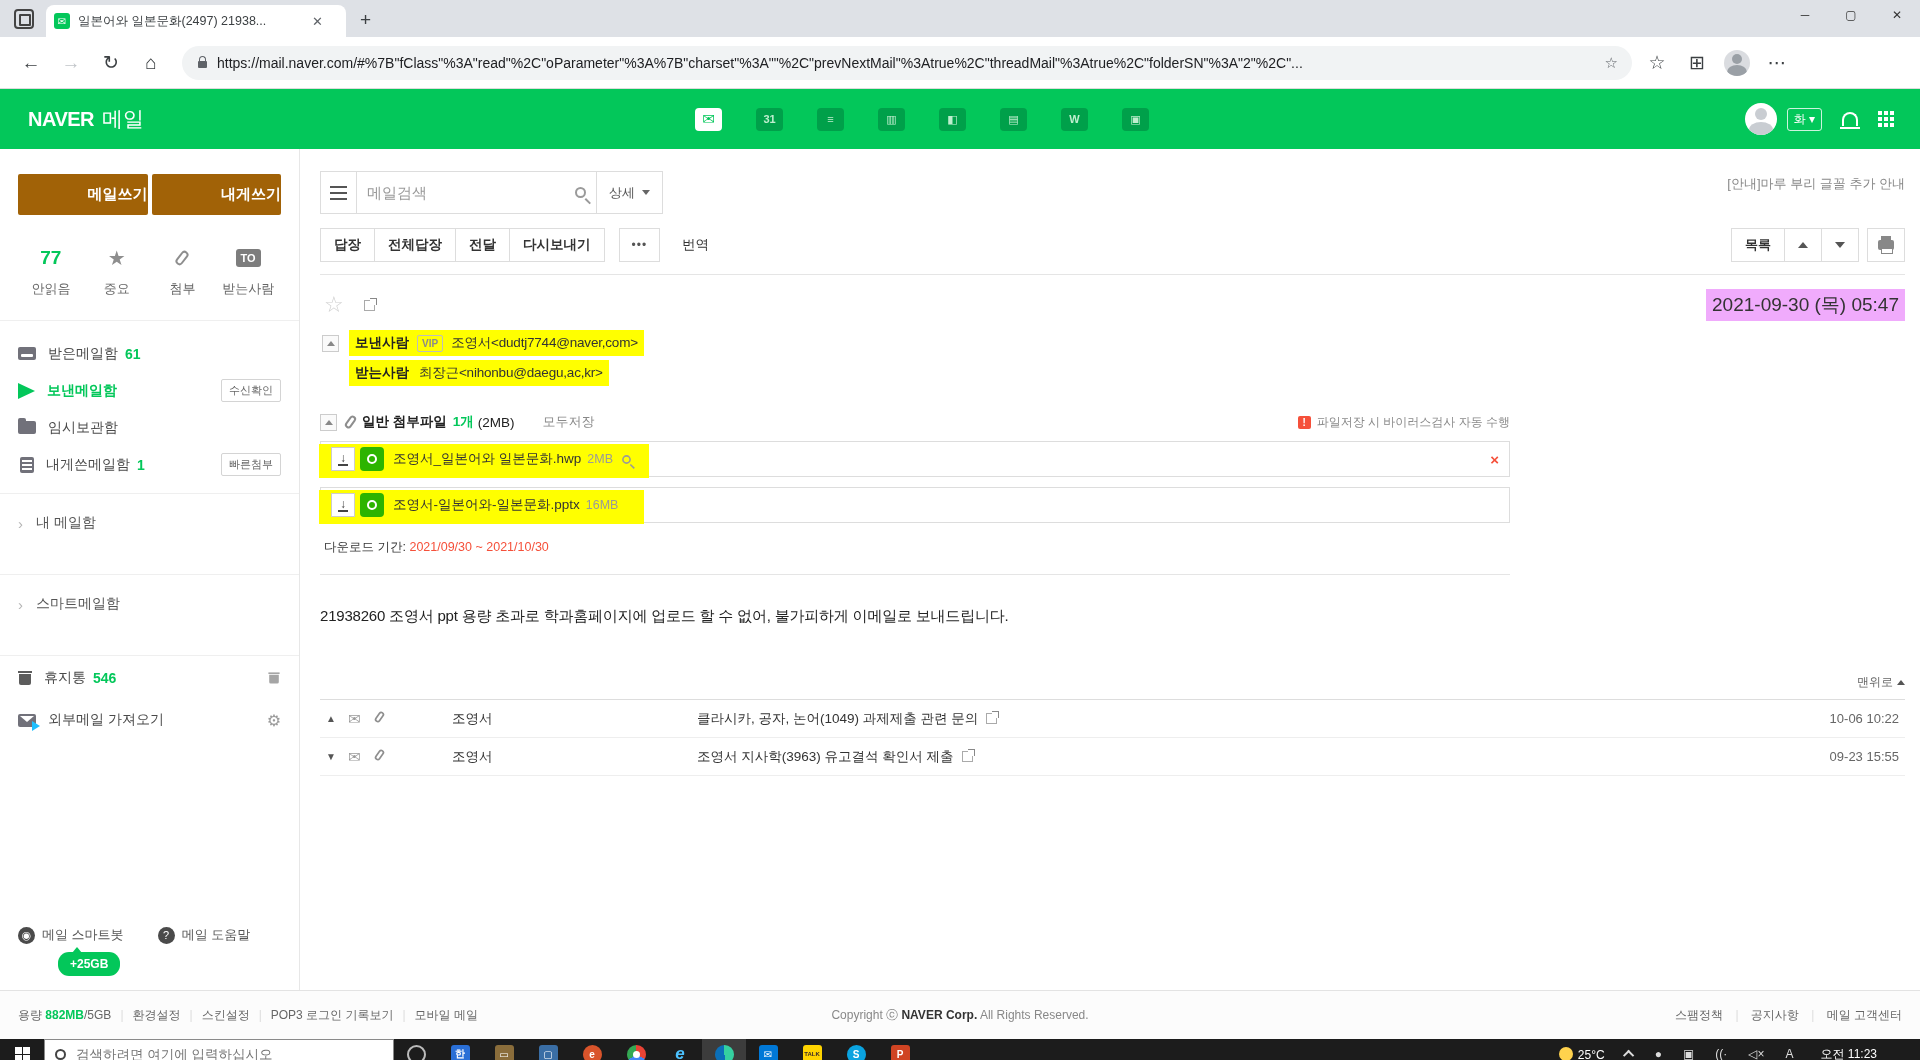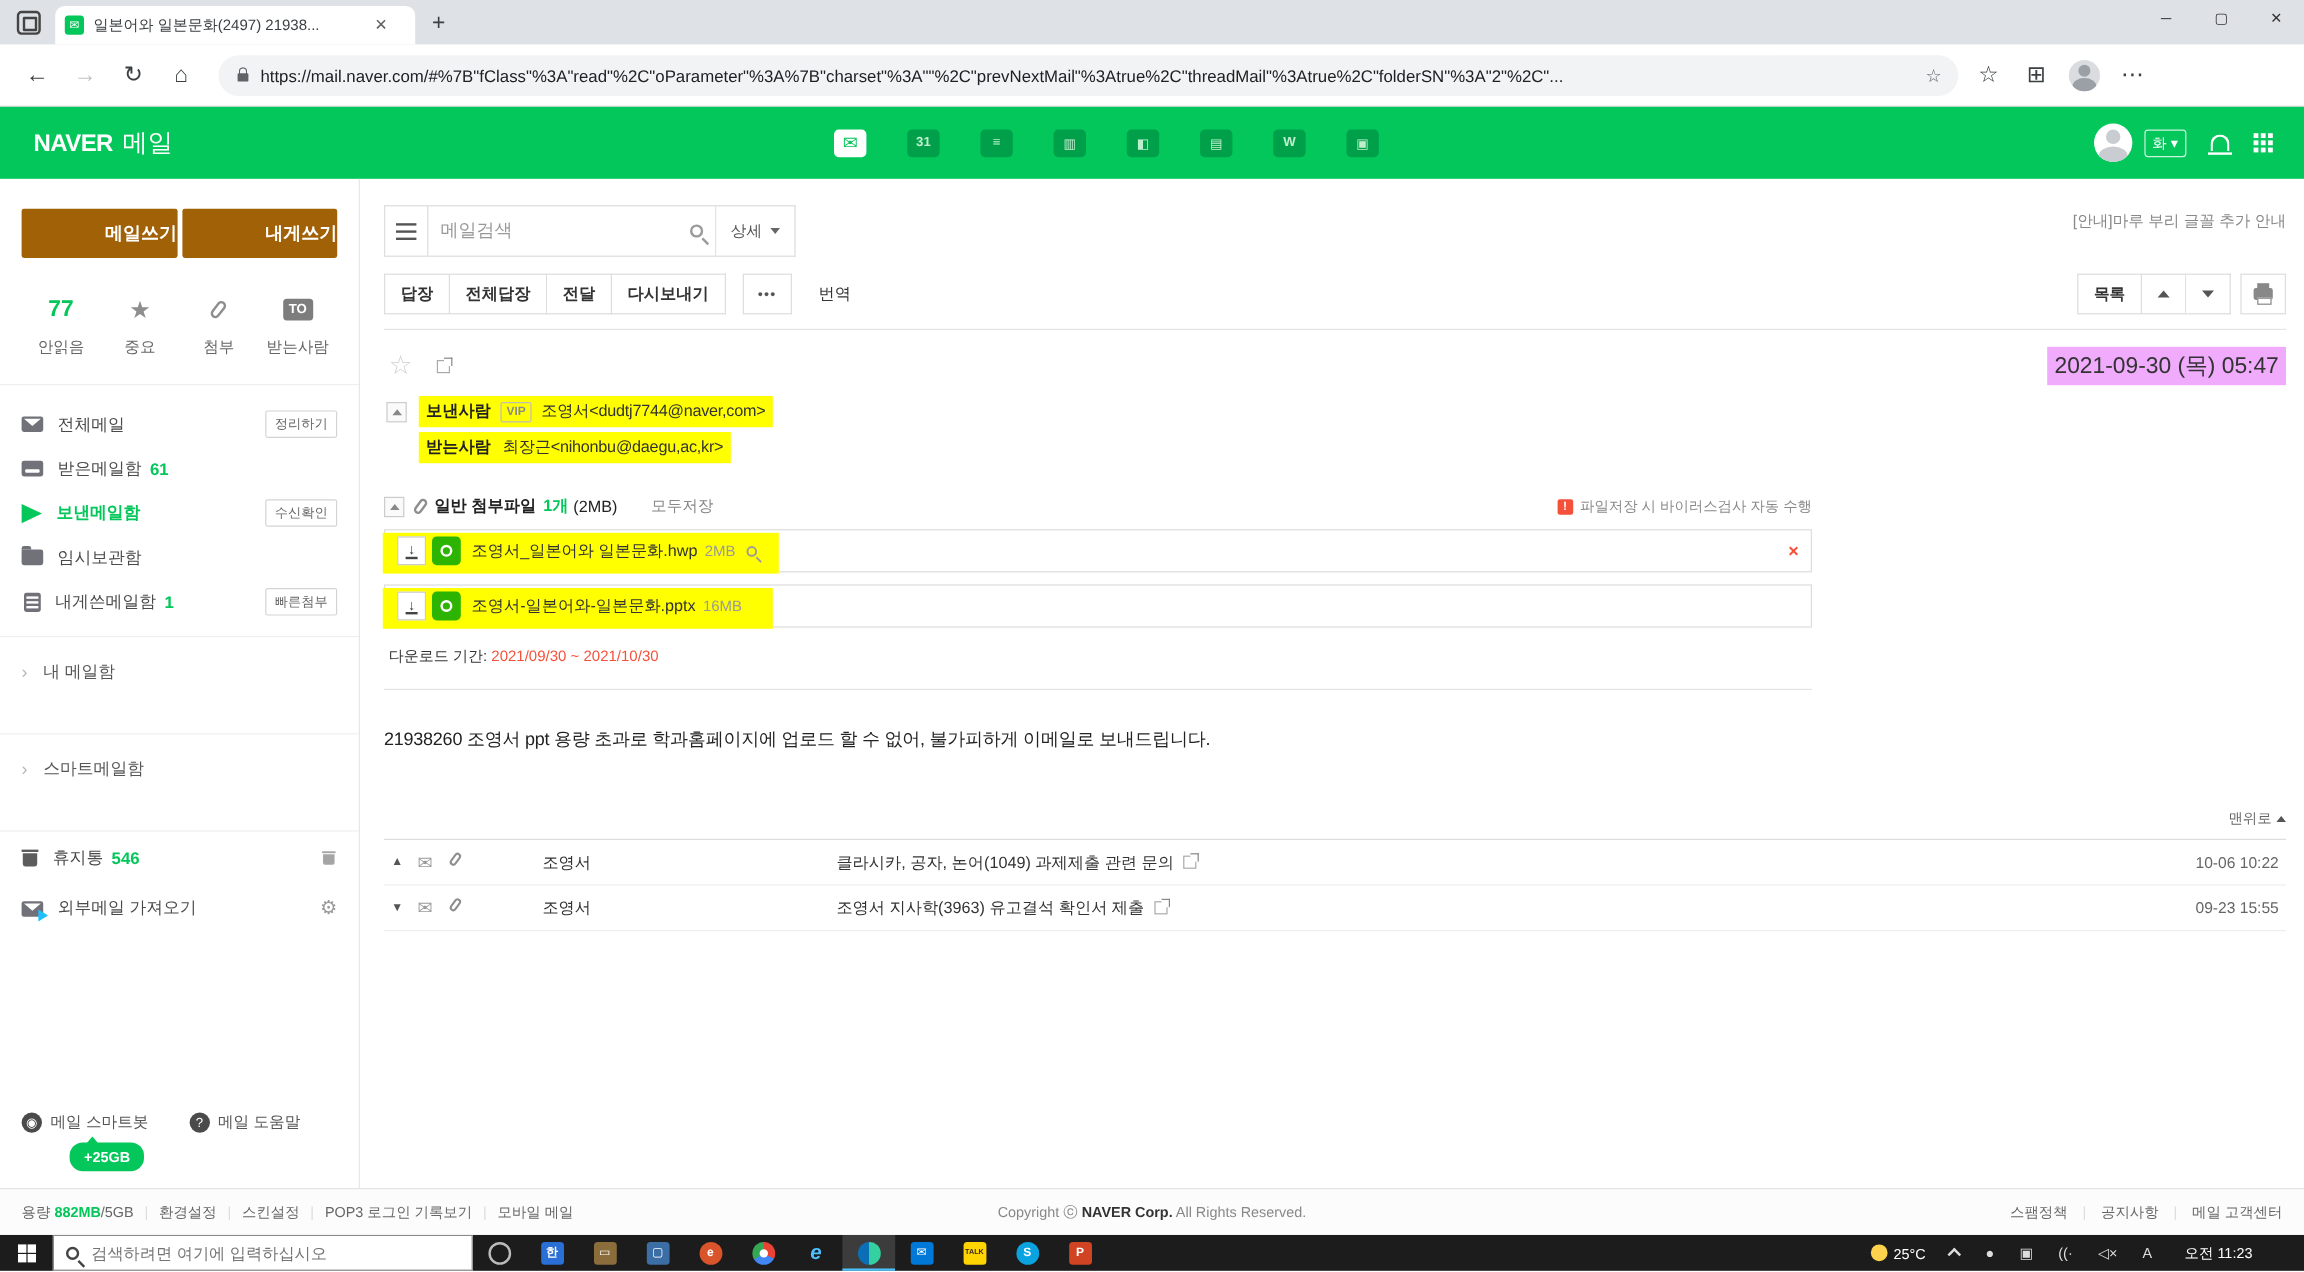--- a/index.html
+++ b/index.html
@@ -160,21 +160,21 @@
   .totop .t{width:0;height:0;border-left:4px solid transparent;border-right:4px solid transparent;border-bottom:5px solid #555;}
   .thread{margin-top:8px;border-top:1px solid #ddd;}
   .throw{height:38px;display:flex;align-items:center;border-bottom:1px solid #eee;padding:0 6px;}
   .thtri{font-size:10px;color:#555;width:22px;cursor:pointer;}
   .thenv{color:#9a9a9a;font-size:15px;width:28px;}
   .thclip{width:26px;}
   .thsender{width:165px;font-size:13.5px;color:#333;margin-left:50px;}
   .thtitle{font-size:13.5px;color:#333;display:flex;align-items:center;margin-left:80px;}
   .thdate{margin-left:auto;font-size:13px;color:#666;}
   
-  .footer{height:39px;border-top:1px solid #e3e3e3;background:#fcfcfc;display:flex;align-items:center;padding:0 18px;font-size:12px;color:#666;position:relative;}
+  .footer{height:49px;border-top:1px solid #e3e3e3;background:#fcfcfc;display:flex;align-items:center;padding:0 18px;font-size:12px;color:#666;position:relative;}
   .fsep{color:#ddd;margin:0 9px;}
   .quota .used{color:#03c75a;font-weight:700;}
   .fcenter{position:absolute;left:50%;transform:translateX(-50%);color:#888;}
   .fcenter b{color:#333;}
   .fright{margin-left:auto;}
   
   .taskbar{height:30px;background:#1c1c1c;display:flex;align-items:stretch;color:#fff;}
   .startbtn{width:44px;display:flex;align-items:center;justify-content:center;}
   .winlogo{display:grid;grid-template-columns:7px 7px;grid-gap:1px;}
   .winlogo i{width:7px;height:7px;background:#fff;display:block;}
@@ -288,25 +288,20 @@
       </div>
       <div class="counter">
         <div class="cval">
             <span class="tobadge">TO</span>
           </div>
         <div class="clabel">받는사람</div>
       </div>
     </div>
     <div class="sdiv"></div>
     <div class="folders">
-      <div class="frow">
-        <span class="fico env"></span>
-        <span class="flabel">전체메일</span>
-        <button class="fbtn">정리하기</button>
-      </div>
       <div class="frow">
         <span class="fico inbox"></span>
         <span class="flabel">받은메일함</span>
         <span class="fcount">61</span>
       </div>
       <div class="frow sel">
         <span class="sendtri"></span>
         <span class="flabel">보낸메일함</span>
         <button class="fbtn">수신확인</button>
       </div>

